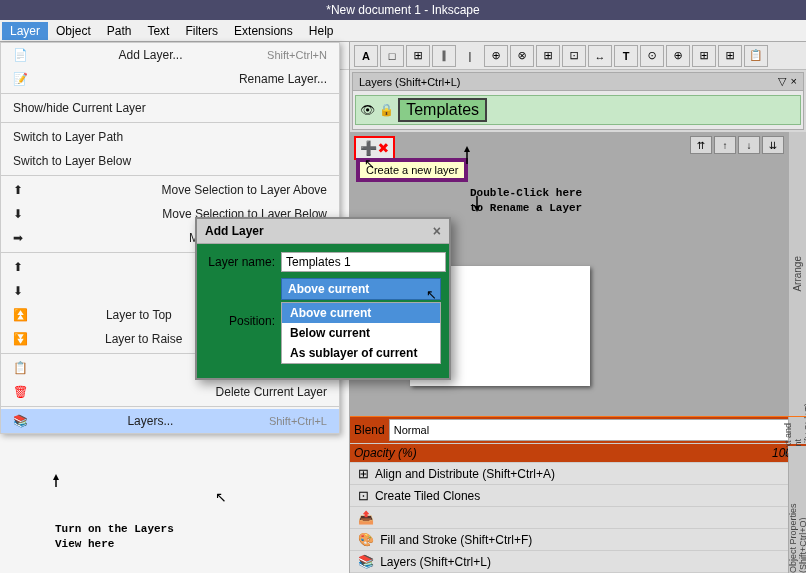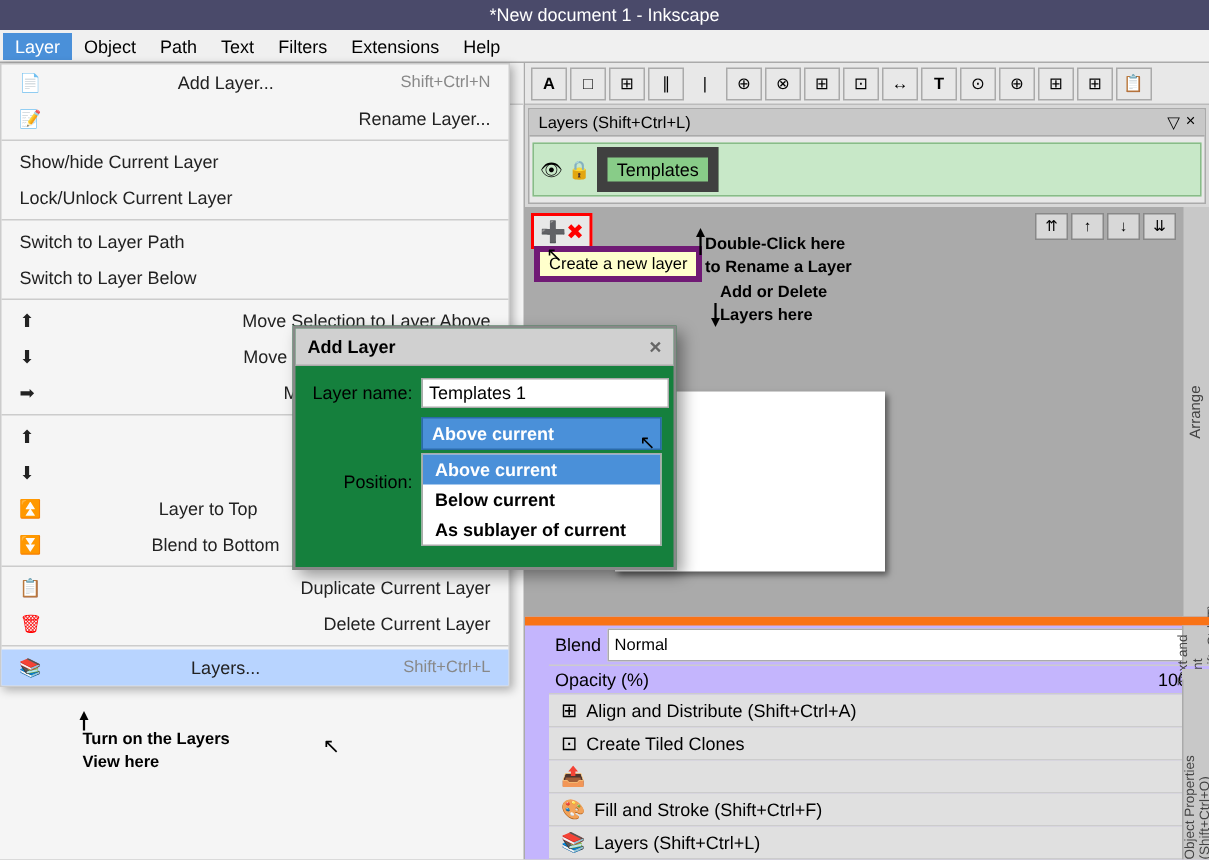--- a/index.html
+++ b/index.html
@@ -227,22 +227,22 @@
       padding: 2px 4px;
       background: #c8e8c8;
       border: 1px solid #88bb88;
       margin: 2px 0;
     }
     .layer-eye { font-size: 12px; }
     .layer-lock { font-size: 12px; }
     .layer-name-tag {
       background: #88cc88;
       padding: 1px 6px;
-      font-size: 12px;
-      border: 7px solid #404040;
+      font-size: 16px;
+      border: 2px solid #404040;
       text-align: center;
     }
 
     
     .canvas-area {
       flex: 1;
       background: #aaa;
       position: relative;
       overflow: hidden;
     }
@@ -251,23 +251,22 @@
       width: 180px;
       height: 120px;
       position: absolute;
       bottom: 30px;
       left: 60px;
       box-shadow: 2px 2px 4px rgba(0,0,0,0.5);
     }
 
     
     .bottom-panels {
-      background: #c4b5fd;
-      border-top: 6px solid #f97316;
-      padding-left: 16px;
+      background: #c2410c;
+      border-top: 1px solid #f97316;
     }
     .blend-row {
       display: flex;
       align-items: center;
       padding: 2px 4px;
       border-bottom: 1px solid #ccc;
       gap: 4px;
       position: relative;
     }
     .blend-label {
@@ -279,20 +278,21 @@
       border: 1px solid #aaa;
       background: white;
       font-size: 11px;
     }
     .opacity-row {
       display: flex;
       align-items: center;
       padding: 2px 4px;
       border-bottom: 1px solid #ccc;
       gap: 4px;
+      font-style: italic;
     }
     .opacity-label { font-size: 12px; flex: 1; }
     .opacity-value {
       font-size: 12px;
       text-align: right;
       min-width: 40px;
     }
 
     
     .accordion-item {
@@ -331,26 +331,27 @@
       font-size: 10px;
       cursor: pointer;
       display: flex;
       align-items: center;
       justify-content: center;
     }
 
     
     .annot-text {
       position: absolute;
-      font-family: Liberation Sans, sans-serif;
+      font-family: Liberation Mono, monospace;
       font-size: 11px;
       font-weight: bold;
       color: #000;
       pointer-events: none;
       white-space: nowrap;
+      margin-top: 36px;
     }
   </style>
 </head>
 <body>
 
 <div class="title-bar">
   <span>*New document 1 - Inkscape</span>
 </div>
 
 <div class="menu-bar">
@@ -392,23 +393,20 @@
         <span style="margin-right:6px;">📝</span>
         <span>Rename Layer...</span>
       </div>
 
       <div class="dropdown-separator"></div>
 
       <div class="dropdown-item">
         <span>Show/hide Current Layer</span>
       </div>
 
-      <div class="dropdown-item">
-        <span>Lock/Unlock Current Layer</span>
-      </div>
 
       <div class="dropdown-separator"></div>
 
       <div class="dropdown-item">
         <span>Switch to Layer Path</span>
       </div>
 
       <div class="dropdown-item">
         <span>Switch to Layer Below</span>
       </div>
@@ -443,21 +441,21 @@
       </div>
 
       <div class="dropdown-item">
         <span style="margin-right:4px;">⏫</span>
         <span>Layer to Top</span>
         <span class="shortcut">Shift+Ctrl+Home</span>
       </div>
 
       <div class="dropdown-item">
         <span style="margin-right:4px;">⏬</span>
-        <span>Blend to Bottom</span>
+        <span>Layer to Raise</span>
         <span class="shortcut">Shift+Ctrl+End</span>
       </div>
 
       <div class="dropdown-separator"></div>
 
       <div class="dropdown-item">
         <span style="margin-right:4px;">📋</span>
         <span>Duplicate Current Layer</span>
       </div>
 
@@ -585,23 +583,20 @@
       </div>
 
       <div class="annot-text" style="top:18px; left:120px; white-space:normal; line-height:1.4;">
         Double-Click here<br>to Rename a Layer
       </div>
       <svg style="position:absolute; top:14px; left:110px; pointer-events:none;" width="14" height="20">
         <line x1="7" y1="18" x2="7" y2="2" stroke="black" stroke-width="1.5"></line>
         <polygon points="7,0 4,6 10,6" fill="black"></polygon>
       </svg>
 
-      <div class="annot-text" style="top:50px; left:130px; white-space:normal; line-height:1.4;">
-        Add or Delete<br>Layers here
-      </div>
       <svg style="position:absolute; top:62px; left:120px; pointer-events:none;" width="14" height="20">
         <line x1="7" y1="2" x2="7" y2="15" stroke="black" stroke-width="1.5"></line>
         <polygon points="7,18 4,12 10,12" fill="black"></polygon>
       </svg>
 
       <div class="canvas-white"></div>
 
       <div style="position:absolute; right:0; top:0; bottom:0; width:18px; background:#c8c8c8; border-left:1px solid #aaa; display:flex; flex-direction:column; align-items:center; justify-content:center;">
         <span style="writing-mode:vertical-rl; transform:rotate(180deg); font-size:10px; color:#444;">Arrange</span>
       </div>

